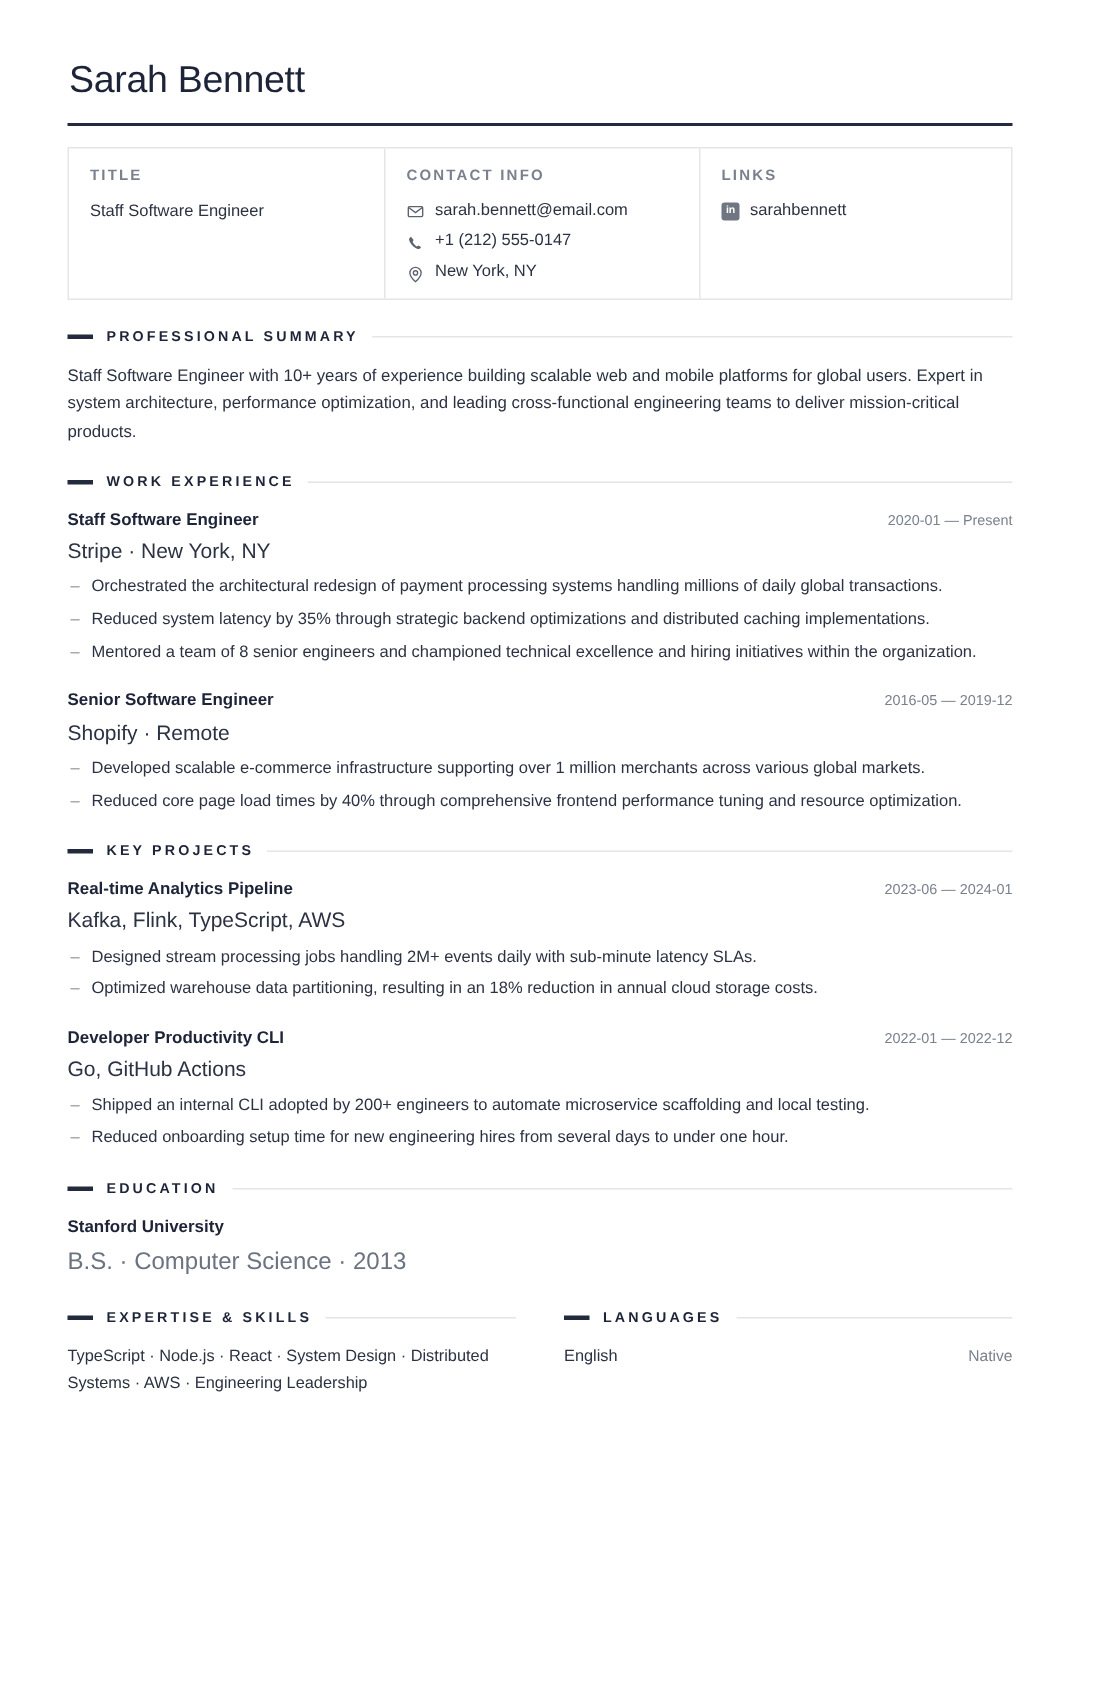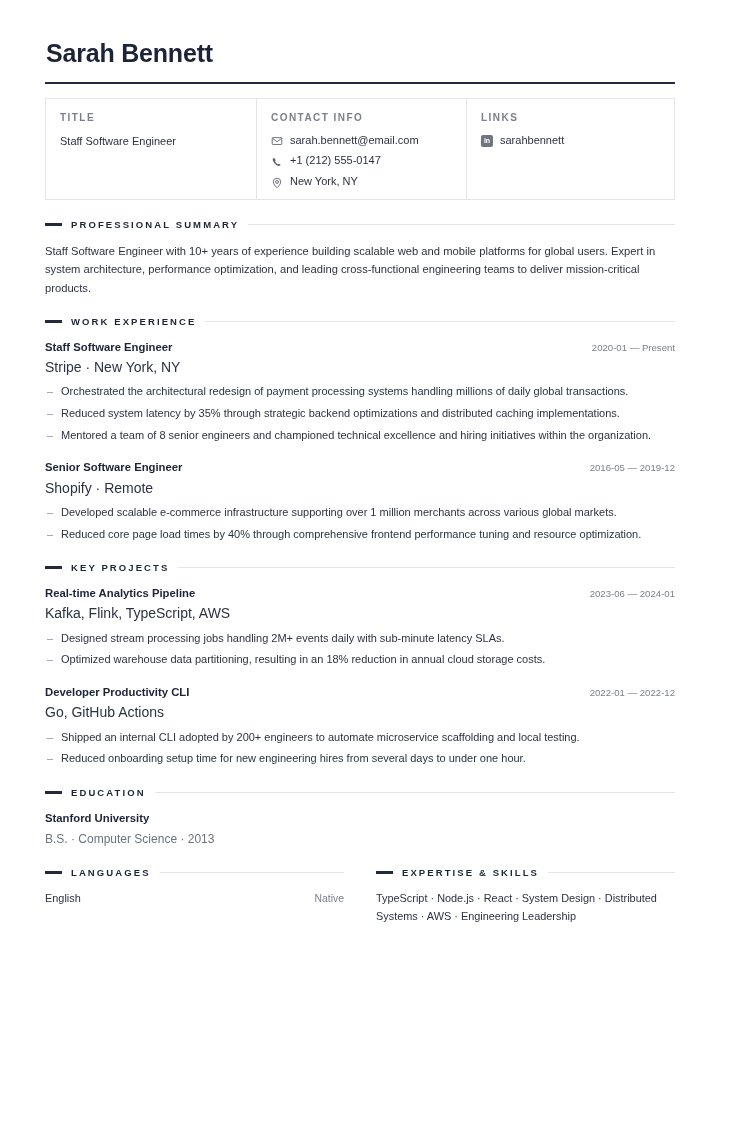--- a/index.html
+++ b/index.html
@@ -19,21 +19,21 @@
     width: 735px;
     min-height: 1122px;
     padding: 28px 60px 40px 45px;
     background: #fff;
   }
   .content { width: 630px; }
 
   
   .name {
     font-size: 25px;
-    font-weight: bold;
+    font-weight: normal;
     letter-spacing: -0.2px;
     color: #1d2438;
     margin: 12px 0 14px 1px;
     line-height: 1.1;
   }
   .name-rule {
     border-bottom: 2.5px solid #232a3d;
     margin-bottom: 14px;
   }
 
@@ -172,21 +172,21 @@
     color: #8a9099;
   }
 
   .edu-school {
     font-size: 11.3px;
     font-weight: bold;
     color: #1d2438;
     line-height: 1.5;
   }
   .edu-meta {
-    font-size: 12px;
+    font-size: 16px;
     color: #6b7280;
     margin-top: 3px;
     line-height: 1.5;
   }
 
   
   .cols {
     display: flex;
     gap: 32px;
     margin-top: 19px;
@@ -348,33 +348,33 @@
       <div class="entry">
         <div class="edu-school">Stanford University</div>
         <div class="edu-meta">B.S. · Computer Science · 2013</div>
       </div>
     </div>
 
     <div class="cols">
       <div class="col">
         <div class="sec-head">
           <span class="sec-dash"></span>
+          <span class="sec-title">Expertise &amp; Skills</span>
+          <span class="sec-rule"></span>
+        </div>
+        <div class="skills-text">TypeScript · Node.js · React · System Design · Distributed Systems · AWS · Engineering Leadership</div>
+      </div>
+
+      <div class="col">
+        <div class="sec-head">
+          <span class="sec-dash"></span>
           <span class="sec-title">Languages</span>
           <span class="sec-rule"></span>
         </div>
         <div class="lang-row">
           <span>English</span>
           <span class="lang-level">Native</span>
         </div>
       </div>
-
-      <div class="col">
-        <div class="sec-head">
-          <span class="sec-dash"></span>
-          <span class="sec-title">Expertise &amp; Skills</span>
-          <span class="sec-rule"></span>
-        </div>
-        <div class="skills-text">TypeScript · Node.js · React · System Design · Distributed Systems · AWS · Engineering Leadership</div>
-      </div>
     </div>
 
   </div>
 </div>
 
 </body></html>

